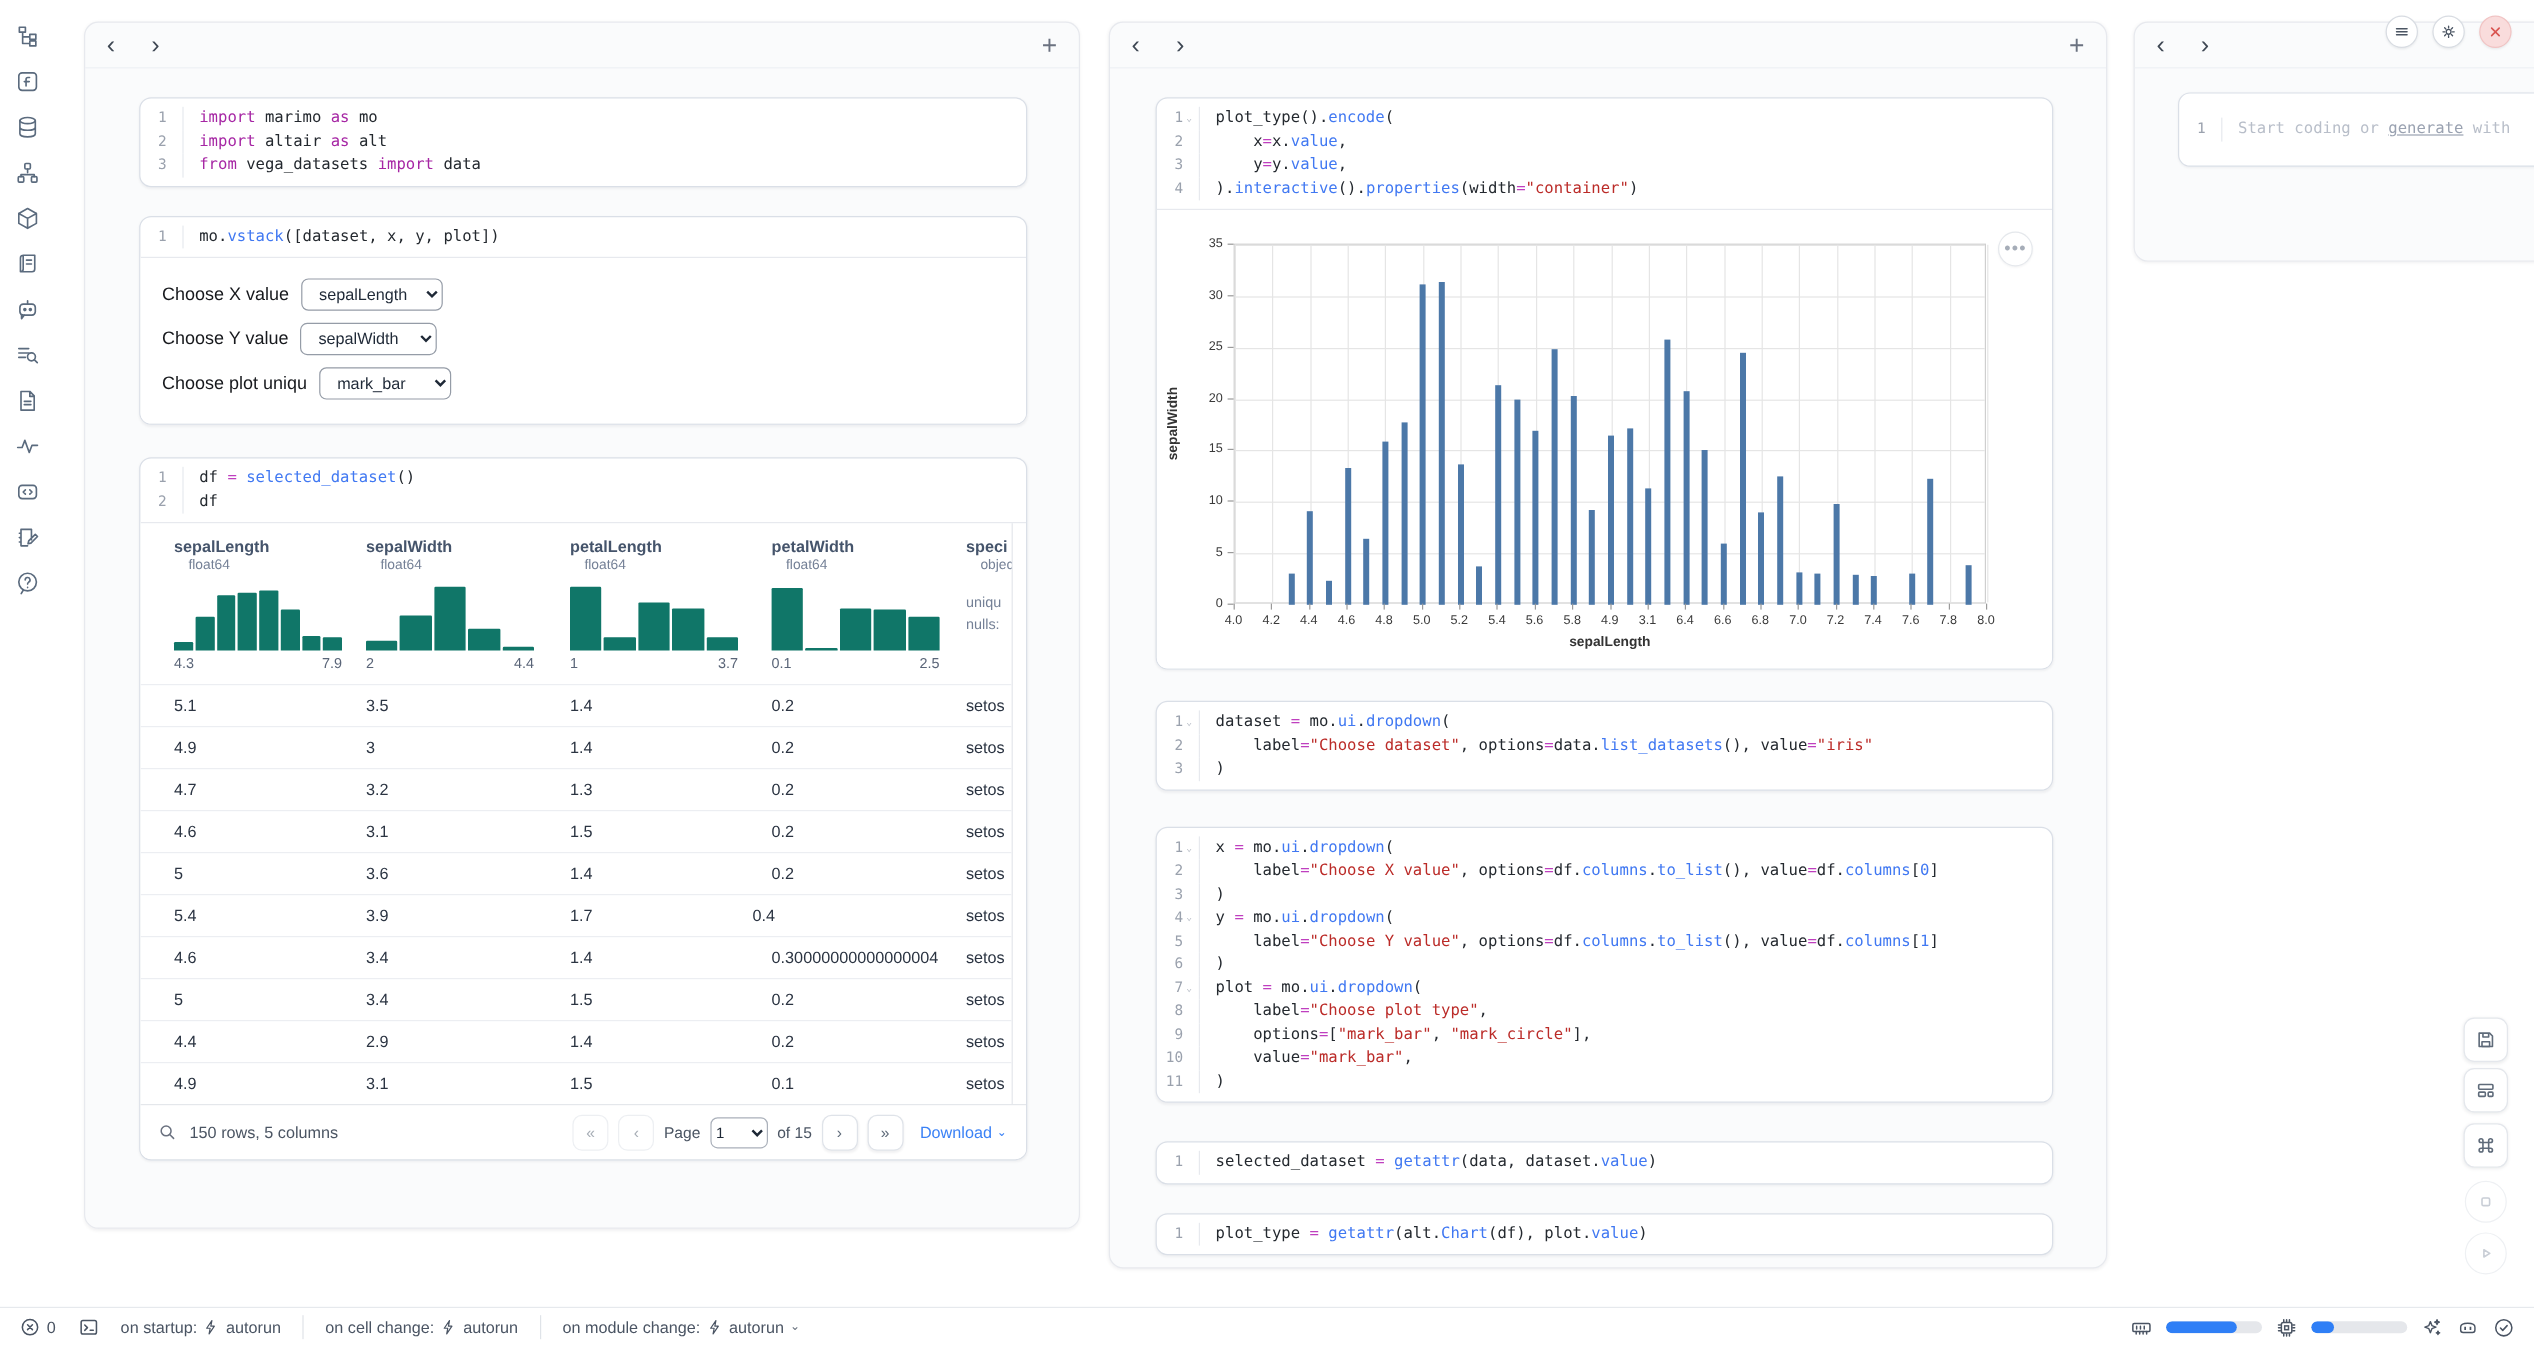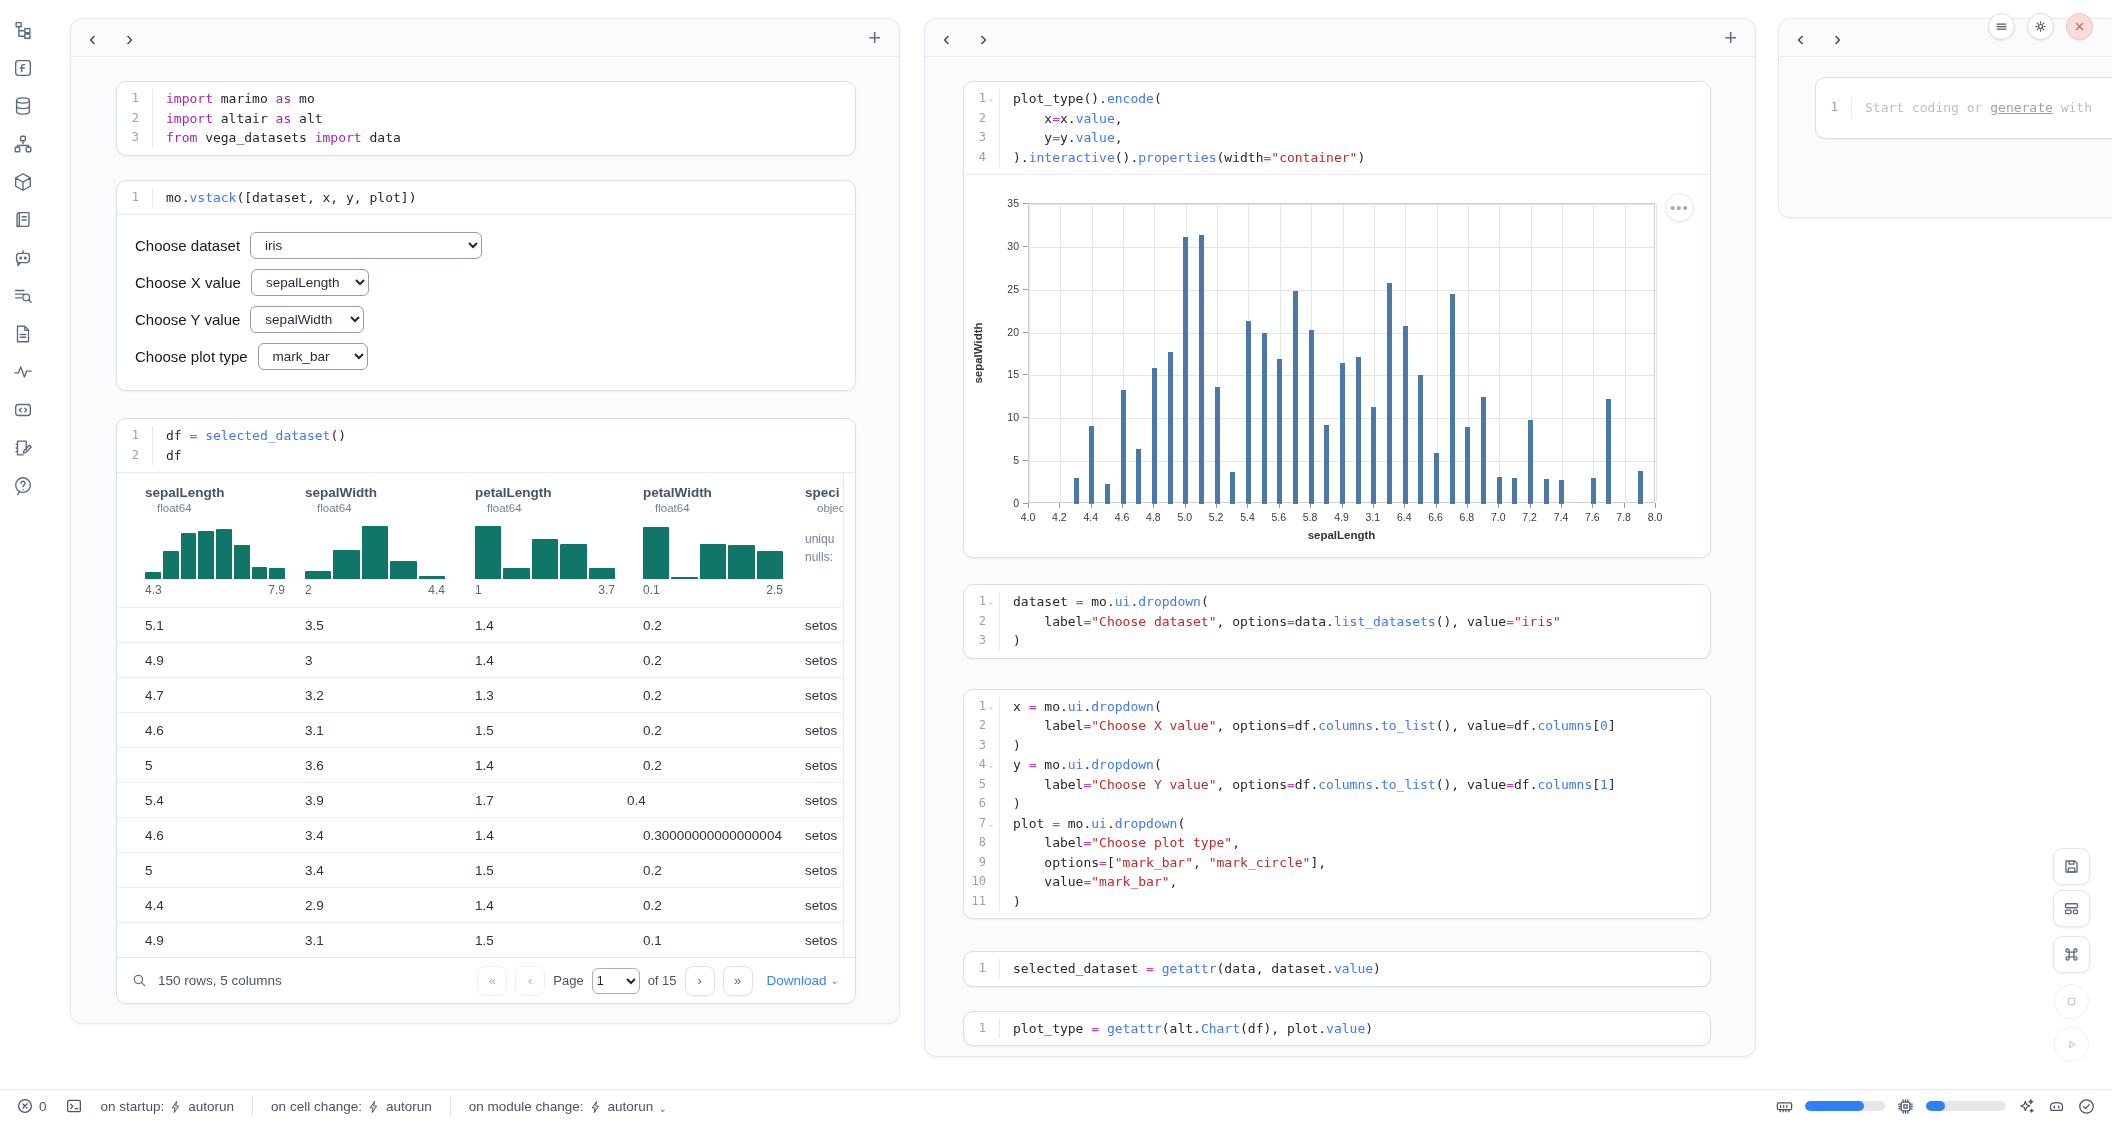--- a/index.html
+++ b/index.html
@@ -108,21 +108,21 @@
     justify-content:center; color:#5f6b7a; cursor:pointer; }
   .fab svg { width:19px; height:19px; }
   .fab.circle { border-radius:50%; width:35px; height:35px; left:2054px; color:#c9ced6; border-color:#eef0f3; box-shadow:none; }
 
   
   .statusbar { position:absolute; left:0; bottom:0; width:2112px; height:33px; background:#fff;
     border-top:1px solid #e6e9ed; display:flex; align-items:center; padding:0 16px; color:#4a5463; }
   .sb-left { display:flex; align-items:center; gap:18px; }
   .sb-item { display:flex; align-items:center; gap:5px; font-size:13.5px; cursor:pointer; }
   .sb-item svg { width:18px; height:18px; }
-  .sb-seg { display:flex; align-items:flex-end; gap:5px; font-size:13.5px; cursor:pointer; }
+  .sb-seg { display:flex; align-items:flex-start; gap:5px; font-size:13.5px; cursor:pointer; }
   .sb-seg svg { width:14px; height:14px; }
   .sb-div { width:1px; height:20px; background:#dfe3e8; }
   .sb-chev { font-size:10px; color:#6b7480; }
   .sb-right { margin-left:auto; display:flex; align-items:center; gap:11px; }
   .sb-right svg { width:19px; height:19px; color:#4a5463; }
   .meter { width:80px; height:10px; border-radius:5px; background:#e5e7eb; overflow:hidden; }
   .meter-fill { display:block; height:100%; background:#2f7ff6; border-radius:5px; }
 </style>
 </head>
 <body>
@@ -247,33 +247,29 @@
           <div class="code-line">
             <span class="gutter">
               <span class="lnum">1</span>
               <span class="fold"></span>
             </span>
             <span class="codetext"><span class="tk-pl">mo.</span><span class="tk-fn">vstack</span><span class="tk-pl">([dataset, x, y, plot])</span></span>
           </div>
         </div>
       <div class="cell-output vstack-output" id="vstack-controls">
           <div class="ctl-row">
-            <span class="ctl-label">Choose dataset</span>
-            <select style="width: 232px;"><option>iris</option></select>
-          </div>
-          <div class="ctl-row">
             <span class="ctl-label">Choose X value</span>
             <select style="width: 118px;"><option>sepalLength</option></select>
           </div>
           <div class="ctl-row">
             <span class="ctl-label">Choose Y value</span>
             <select style="width: 114px;"><option>sepalWidth</option></select>
           </div>
           <div class="ctl-row">
-            <span class="ctl-label">Choose plot type</span>
+            <span class="ctl-label">Choose plot uniqu</span>
             <select style="width: 110px;"><option>mark_bar</option></select>
           </div>
         </div>
     </div>
 
     <div class="cell" style="margin-top:27px;">
       <div class="code-block">
           <div class="code-line">
             <span class="gutter">
               <span class="lnum">1</span>

